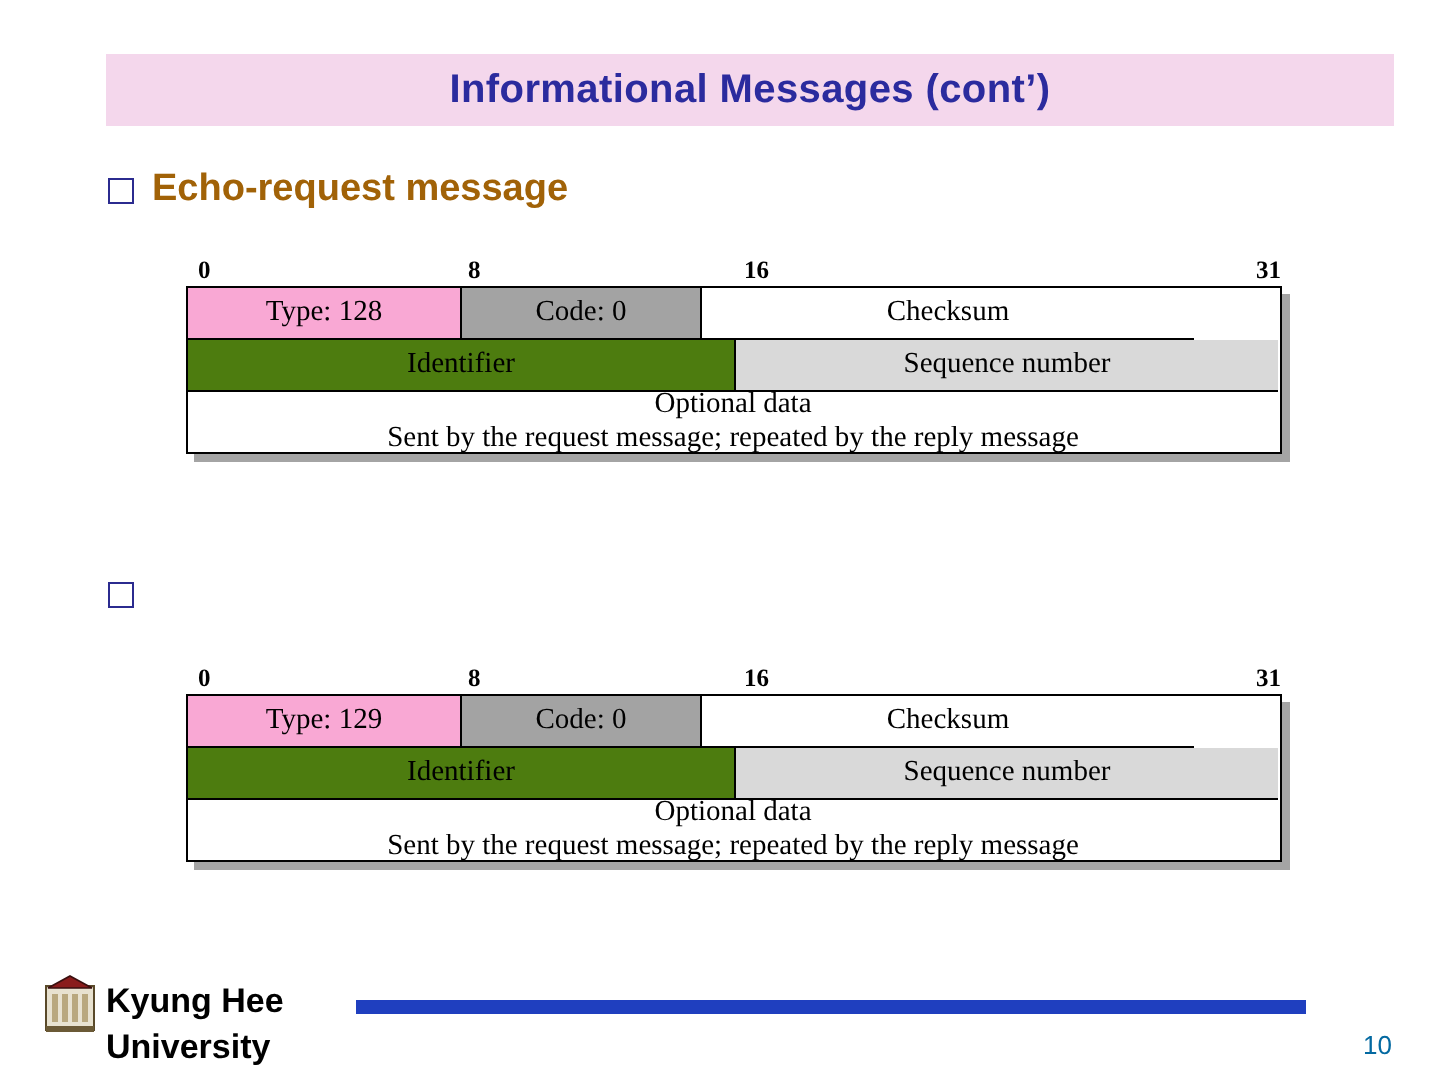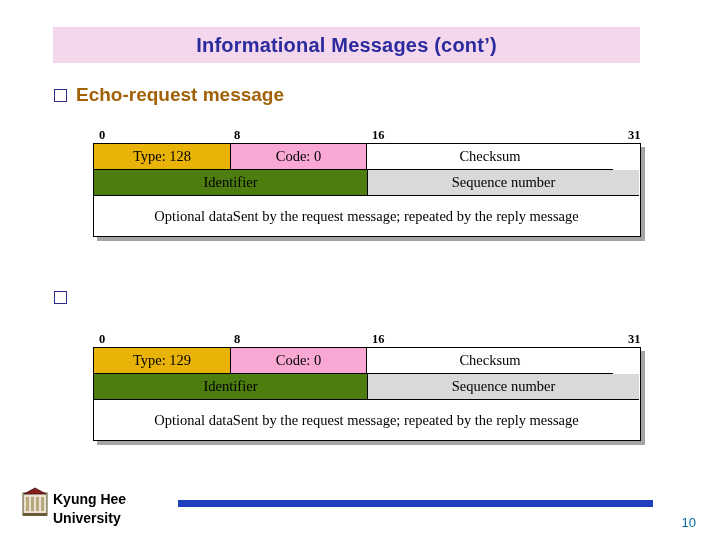--- a/index.html
+++ b/index.html
@@ -5,21 +5,21 @@
   html,body{margin:0;padding:0;}
   body{
     width:720px;height:540px;
     background:#ffffff;
     font-family:"Liberation Sans",sans-serif;
     position:relative;
     overflow:hidden;
   }
   .title-bar{
     position:absolute;
-    left:53px;top:27px;width:587px;height:36px;
+    left:53px;top:27px;width:644px;height:36px;
     background:#f4d7ec;
     display:flex;align-items:center;justify-content:center;
   }
   .title-text{
     color:#2b2b9e;
     font-size:20px;
     font-weight:bold;
     letter-spacing:0.2px;
   }
   .bullet-row{
@@ -79,49 +79,49 @@
     border-right:1.6px solid #000;
     border-bottom:1.6px solid #000;
     height:26px;
     display:flex;align-items:center;justify-content:center;
     font-size:14.5px;
     color:#000;
     font-family:"Liberation Serif",serif;
   }
   .cell:last-child{border-right:none;}
   .row:last-child .cell{border-bottom:none;}
-  .c-type{width:137px;background:#eab308;}
-  .c-code{width:136px;background:#f9a8d4;}
+  .c-type{width:137px;background:#f9a8d4;}
+  .c-code{width:120px;background:#a3a3a3;}
   .c-checksum{width:246px;background:#ffffff;}
   .c-ident{width:274px;background:#4d7c0f;}
   .c-seq{width:271px;background:#d9d9d9;}
   .c-full{width:545px;background:#ffffff;}
   .two-line{
-    height:40px;
-    flex-direction:row;
+    height:30px;
+    flex-direction:column;
     justify-content:center;
     line-height:1.15;
   }
 
   
   .footer-bar{
     position:absolute;
     left:178px;top:500px;
     width:475px;height:7px;
     background:#1f3fbf;
   }
   .logo{
     position:absolute;
     left:22px;top:487px;
     width:26px;height:30px;
   }
   .uni-text{
     position:absolute;
     left:53px;top:490px;
-    font-size:14px;
+    font-size:17px;
     font-weight:bold;
     color:#000;
     line-height:1.35;
   }
   .page-num{
     position:absolute;
     right:24px;top:515px;
     font-size:13px;
     color:#0369a1;
     font-weight:normal;

